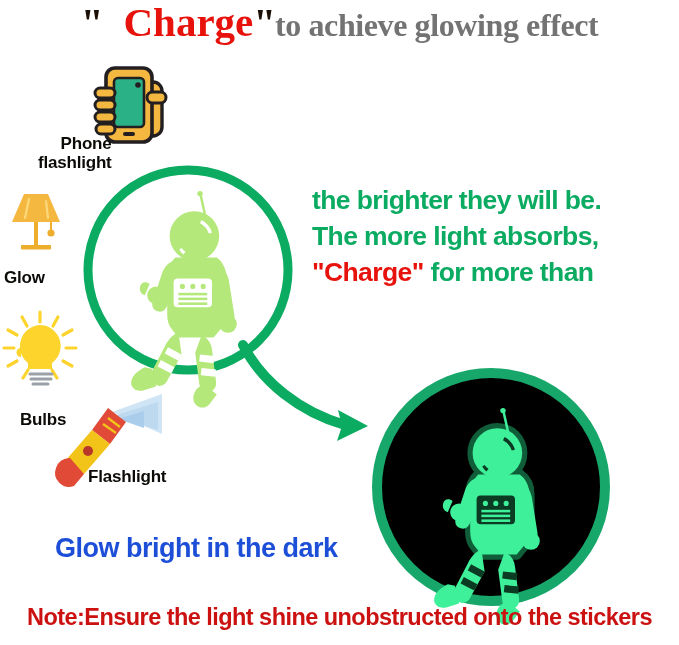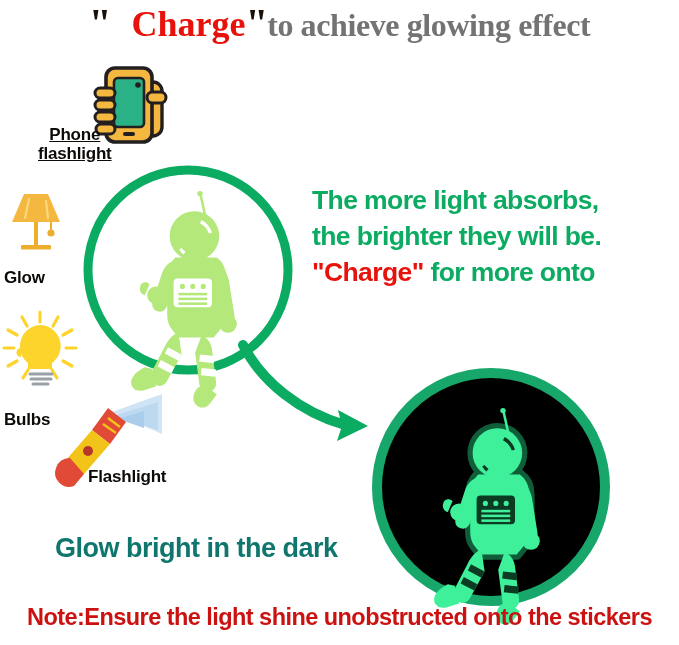--- a/index.html
+++ b/index.html
@@ -15,21 +15,21 @@
   
   .title{
     position:absolute;left:0;top:2px;width:679px;
     text-align:center;
     font-family:"Liberation Serif", serif;
     font-weight:bold;
     white-space:nowrap;
     line-height:1;
   }
   .title .quote{color:#1a1008;font-size:41px;letter-spacing:-1px;}
-  .title .charge{color:#e8120c;font-size:36px;margin-left:21px;}
+  .title .charge{color:#e8120c;font-size:41px;margin-left:21px;}
   .title .rest{color:#737373;font-size:32px;letter-spacing:-0.4px;}
 
   
   .blabel{
     position:absolute;
     color:#0d0b08;
     font-weight:bold;
     font-size:17px;
     line-height:19px;
     letter-spacing:-0.2px;
@@ -43,21 +43,21 @@
     font-size:26.5px;
     line-height:36px;
     color:#0bab62;
     letter-spacing:-0.6px;
   }
   .para .red{color:#e8120c;}
   .para .ind{display:inline-block;padding-left:14px;}
 
   .glowline{
     position:absolute;left:55px;top:533px;
-    font-weight:bold;font-size:27px;color:#0f766e;letter-spacing:-0.5px;
+    font-weight:bold;font-size:27px;color:#1d4ed8;letter-spacing:-0.5px;
   }
   .note{
     position:absolute;left:0;top:604px;width:679px;text-align:center;
     font-weight:bold;font-size:23.5px;color:#cc1111;letter-spacing:-0.55px;
     white-space:nowrap;
   }
 
   svg{position:absolute;left:0;top:0;overflow:visible;}
   .icon-wrap{position:absolute;}
 </style>
@@ -180,21 +180,21 @@
       <rect x="31" y="70" width="12" height="4" rx="2" fill="#231f20"></rect>
 
       <rect x="3" y="26" width="20" height="10" rx="5" fill="#f4b740" stroke="#231f20" stroke-width="3"></rect>
       <rect x="3" y="38" width="20" height="10" rx="5" fill="#f4b740" stroke="#231f20" stroke-width="3"></rect>
       <rect x="3" y="50" width="20" height="10" rx="5" fill="#f4b740" stroke="#231f20" stroke-width="3"></rect>
       <rect x="4" y="62" width="19" height="10" rx="5" fill="#f4b740" stroke="#231f20" stroke-width="3"></rect>
 
       <rect x="55" y="30" width="19" height="11" rx="5.5" fill="#f4b740" stroke="#231f20" stroke-width="3"></rect>
     </svg>
   </div>
-  <div class="blabel" style="left:38px;top:125px;text-align:center;text-decoration:underline;">
+  <div class="blabel" style="left:38px;top:134px;text-align:right;">
     <div>Phone</div>
     <div>flashlight</div>
   </div>
 
   <div class="icon-wrap" style="left:4px;top:190px;width:64px;height:64px;">
     <svg width="64" height="64" viewBox="0 0 64 64">
       <path d="M20 4 L44 4 L56 32 L8 32 Z" fill="#f4b740"></path>
       <path d="M25 9 L21 28" stroke="#fbd97a" stroke-width="2.2" stroke-linecap="round"></path>
       <path d="M42 11 L44 28" stroke="#fbd97a" stroke-width="2.2" stroke-linecap="round"></path>
       <rect x="30" y="32" width="4" height="25" fill="#eeae2d"></rect>
@@ -223,21 +223,21 @@
       <path d="M38 15 a21 21 0 0 1 12 38 l0 6 l-24 0 l0 -6 a21 21 0 0 1 -8 -16
                a21 21 0 0 1 20 -22 z" fill="#fcd42c"></path>
       <path d="M19 38 a4.5 4.5 0 0 0 0 9 z" fill="#fcd42c"></path>
       <g stroke="#9aa0a6" stroke-width="3" stroke-linecap="round">
         <path d="M28 64 L50 64"></path>
         <path d="M29 69 L49 69"></path>
         <path d="M31 74 L46 74"></path>
       </g>
     </svg>
   </div>
-  <div class="blabel" style="left:4px;top:410px;">Bulbs</div>
+  <div class="blabel" style="left:20px;top:410px;">Bulbs</div>
 
   <div class="icon-wrap" style="left:40px;top:392px;width:130px;height:100px;">
     <svg width="130" height="100" viewBox="0 0 130 100">
 
       <path d="M72 20 L122 2 L122 42 Z" fill="#cfe4f5"></path>
       <path d="M74 24 L118 10 L118 38 Z" fill="#bcd9f0"></path>
       <path d="M78 27 L104 19 L104 36 Z" fill="#a9cdea"></path>
 
       <path d="M52 38 L68 16 L86 30 L70 52 Z" fill="#e04a37"></path>
       <path d="M68 26 L80 35" stroke="#f2c318" stroke-width="2.4"></path>
@@ -245,22 +245,22 @@
 
       <path d="M26 68 L52 38 L70 52 L44 82 Z" fill="#f2c318"></path>
       <circle cx="48" cy="59" r="5" fill="#b8362a"></circle>
 
       <path d="M16 76 a14 14 0 0 1 14 -10 l14 16 l-10 12 a14 14 0 0 1 -18 -18 z" fill="#e04a37"></path>
     </svg>
   </div>
   <div class="blabel" style="left:88px;top:467px;">Flashlight</div>
 
   <div class="para">
+    <div>the brighter they will be.</div>
     <div>The more light absorbs,</div>
-    <div>the brighter they will be.</div>
-    <div><span class="red">"Charge"</span><span> for more onto</span></div>
+    <div><span class="red">"Charge"</span><span> for more than</span></div>
   </div>
 
   <div class="glowline">Glow bright in the dark</div>
 
   <div class="note">Note:Ensure the light shine unobstructed onto the stickers</div>
 
 </div>
 
 </body></html>

